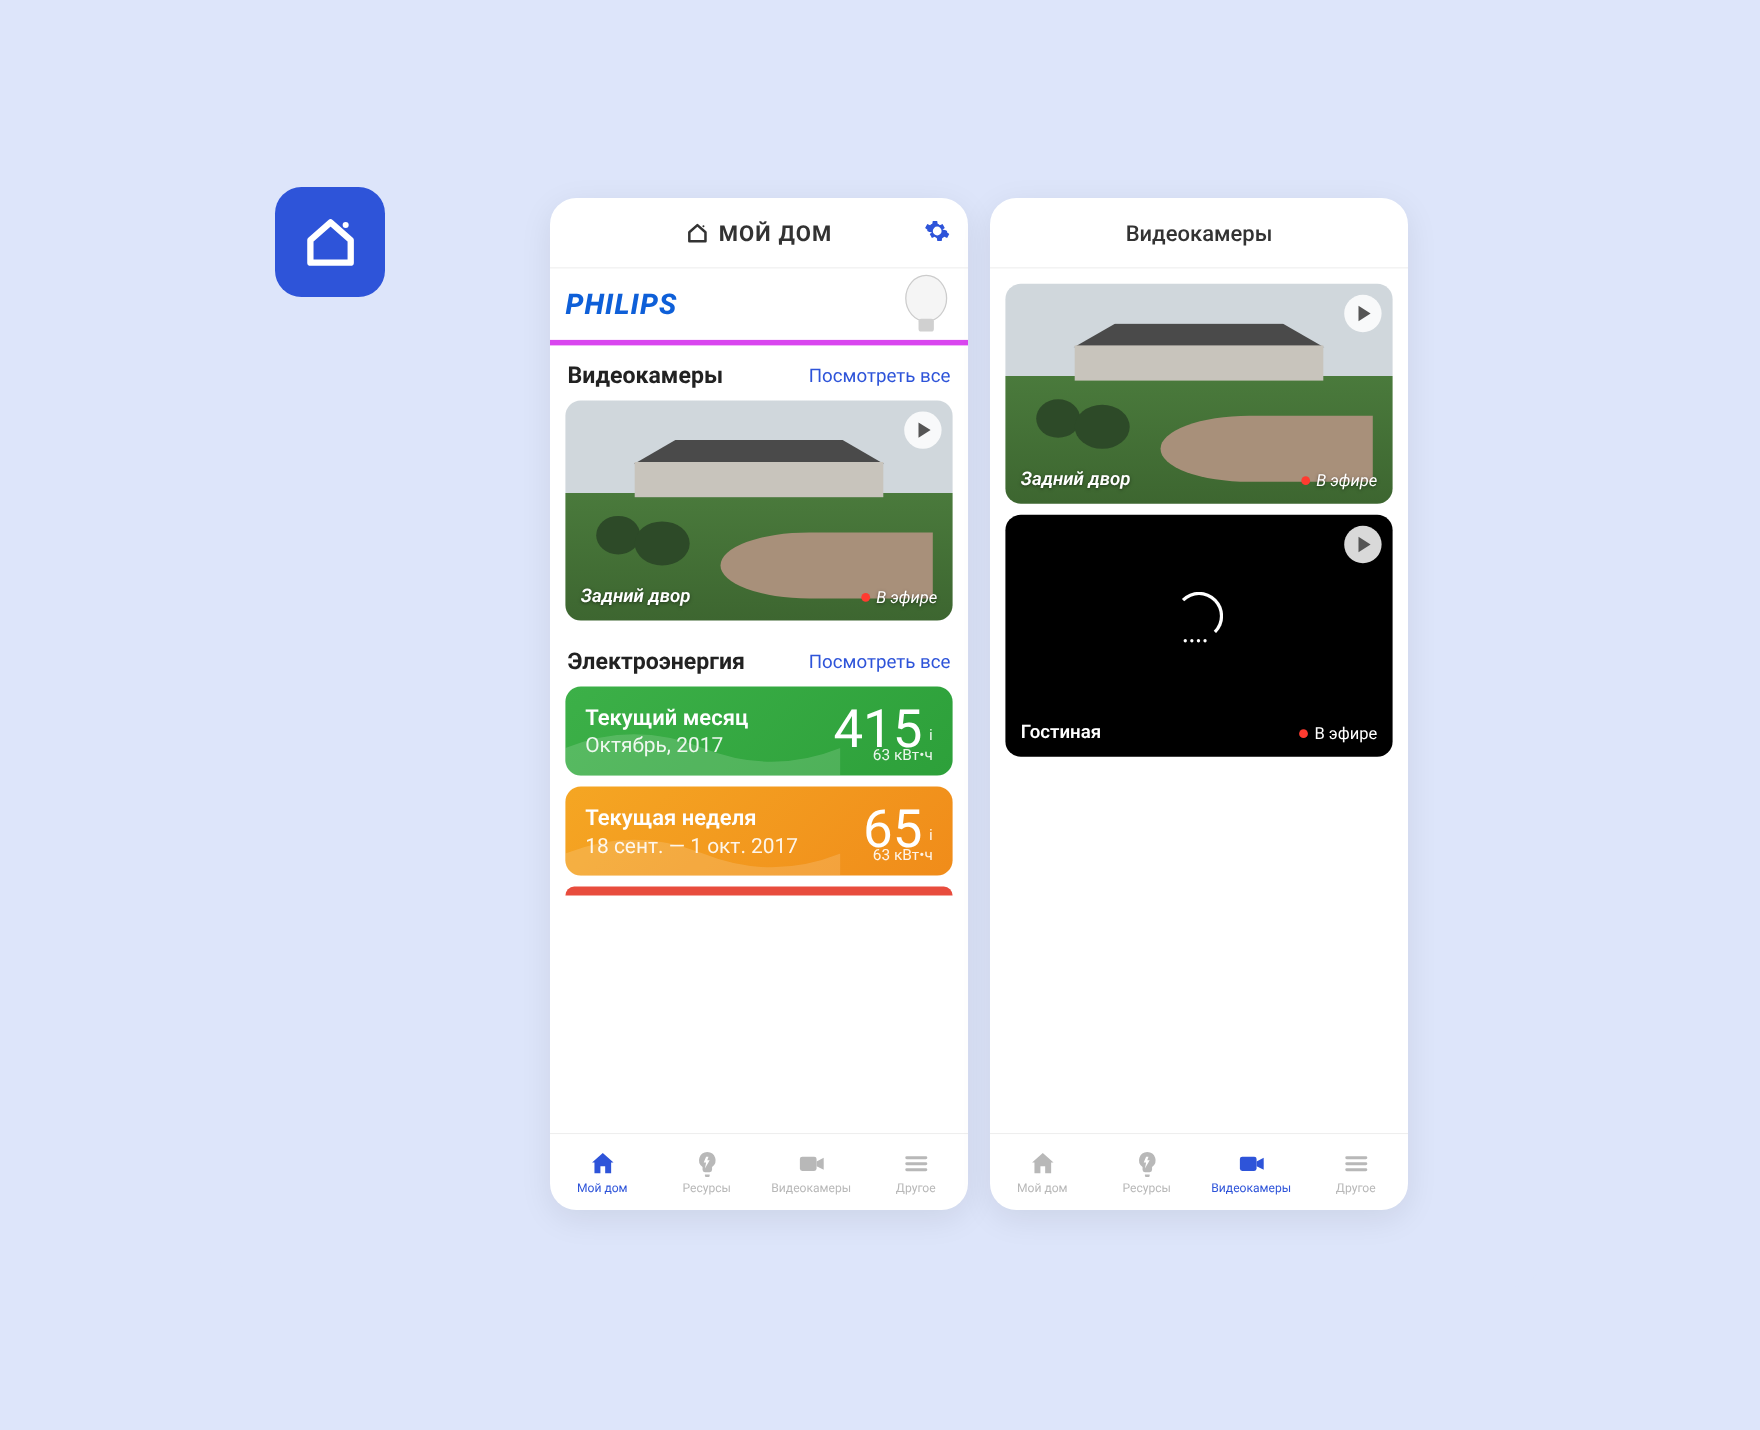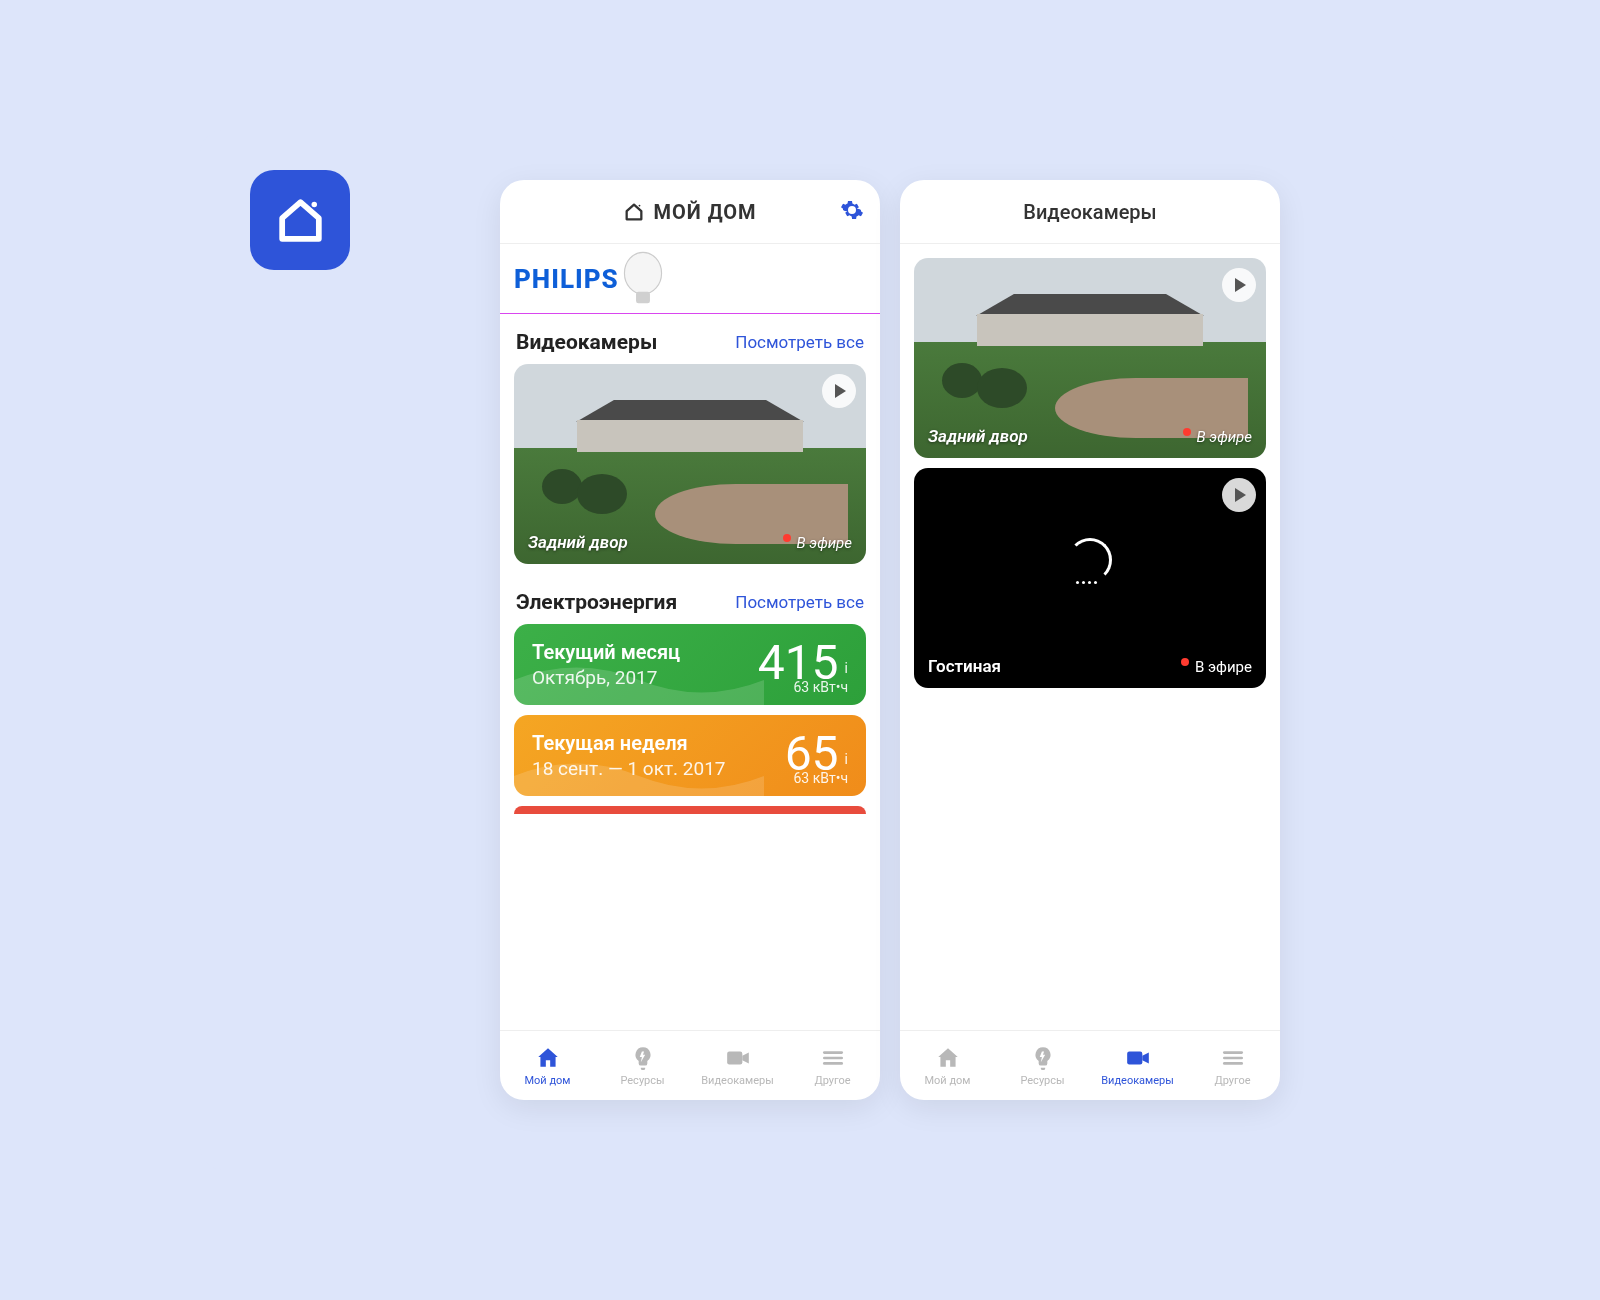--- a/index.html
+++ b/index.html
@@ -6,41 +6,41 @@
 body{background:#dde5fa;width:1600px;height:1300px;display:flex;align-items:center;justify-content:center;}
 .canvas{background:#dde5fa;border-radius:24px;padding:40px;width:1200px;height:1040px;position:relative;}
 .app-icon{position:absolute;top:40px;left:50px;width:100px;height:100px;background:#2e54d9;border-radius:24px;display:flex;align-items:center;justify-content:center;}
 .app-icon svg{width:55px;height:55px;}
 .phones{display:flex;gap:20px;justify-content:center;align-items:flex-start;margin-top:10px;margin-left:180px;}
 .phone{width:380px;height:920px;background:#fff;border-radius:24px;box-shadow:0 8px 30px rgba(0,0,0,0.08);overflow:hidden;display:flex;flex-direction:column;}
 .header{height:64px;display:flex;align-items:center;justify-content:center;position:relative;border-bottom:1px solid #eee;}
 .header-title{display:flex;align-items:center;gap:8px;font-size:20px;font-weight:700;color:#333;letter-spacing:1px;}
 .gear{position:absolute;right:16px;top:50%;transform:translateY(-50%);color:#2e54d9;}
 .content{flex:1;overflow:hidden;padding:0 14px;}
-.promo{height:70px;margin:0 -14px;border-bottom:1px solid #d946ef;display:flex;align-items:center;justify-content:flex-start;padding:0 14px;}
+.promo{height:70px;margin:0 -14px;border-bottom:5px solid #d946ef;display:flex;align-items:center;justify-content:space-between;padding:0 14px;font-style:italic;}
 .promo-brand{color:#0e5fd8;font-weight:800;font-size:26px;letter-spacing:1px;}
 .bulb{width:48px;height:58px;}
 .section-h{display:flex;justify-content:space-between;align-items:center;padding:16px 2px 10px;}
 .section-title{font-size:21px;font-weight:700;color:#222;}
 .link{color:#2e54d9;font-size:17px;}
 .cam-card{height:200px;border-radius:14px;position:relative;overflow:hidden;margin-bottom:10px;}
 .cam-house{background:linear-gradient(to bottom,#d0d7dc 0%,#d0d7dc 42%,#4a7a3c 42%,#3d6630 100%);font-style:italic;}
 .cam-blur{background:linear-gradient(135deg,#5a6b52,#7a8a70,#4a5a48);filter:saturate(0.8);position:relative;}
 .cam-blur::before{content:"";position:absolute;inset:0;backdrop-filter:blur(4px);}
 .cam-dark{background:#000000;}
 .cam-card .house-body{position:absolute;top:28%;left:18%;width:64%;height:16%;background:#c8c4bc;}
 .cam-card .house-roof{position:absolute;top:18%;left:14%;width:72%;height:11%;background:#4a4a4a;clip-path:polygon(5% 100%,20% 0%,80% 0%,95% 100%);}
 .cam-card .bush{position:absolute;background:#2d4a28;border-radius:50%;}
 .cam-card .bush1{width:40px;height:35px;bottom:30%;left:8%;}
 .cam-card .bush2{width:50px;height:40px;bottom:25%;left:18%;}
 .cam-card .path{position:absolute;bottom:10%;left:40%;width:55%;height:30%;background:#a8907a;border-radius:50% 0 0 50%/60% 0 0 60%;}
 .play-btn{position:absolute;top:10px;right:10px;width:34px;height:34px;background:rgba(255,255,255,0.85);border-radius:50%;display:flex;align-items:center;justify-content:center;}
 .play-btn::after{content:"";border-left:11px solid #555;border-top:7px solid transparent;border-bottom:7px solid transparent;margin-left:3px;}
 .cam-label{position:absolute;bottom:12px;left:14px;color:#fff;font-size:17px;font-weight:600;text-shadow:0 1px 3px rgba(0,0,0,0.5);}
-.live{position:absolute;bottom:12px;right:14px;color:#fff;font-size:15px;display:flex;align-items:flex-start;gap:6px;text-shadow:0 1px 3px rgba(0,0,0,0.5);}
+.live{position:absolute;bottom:12px;right:14px;color:#fff;font-size:15px;display:flex;align-items:center;gap:6px;text-shadow:0 1px 3px rgba(0,0,0,0.5);}
 .live-dot{width:8px;height:8px;background:#ff3b30;border-radius:50%;}
 .offline{position:absolute;bottom:12px;right:14px;color:#eee;font-size:15px;}
 .cam-center{position:absolute;top:35%;left:0;right:0;text-align:center;color:#fff;z-index:2;}
 .cam-center-text{font-size:16px;margin-bottom:12px;}
 .support-btn{background:#2e54d9;color:#fff;border:none;padding:10px 18px;border-radius:8px;font-size:15px;font-weight:500;cursor:pointer;}
 .spinner{position:absolute;top:42%;left:50%;transform:translate(-50%,-50%);width:44px;height:44px;}
 .spinner-ring{width:44px;height:44px;border:3px solid transparent;border-top-color:#fff;border-right-color:#fff;border-radius:50%;position:absolute;}
 .spinner-dots{position:absolute;bottom:-2px;left:8px;display:flex;gap:3px;}
 .spinner-dots span{width:3px;height:3px;background:#fff;border-radius:50%;}
 .energy-card{border-radius:14px;padding:16px 18px;color:#fff;margin-bottom:10px;position:relative;overflow:hidden;}

